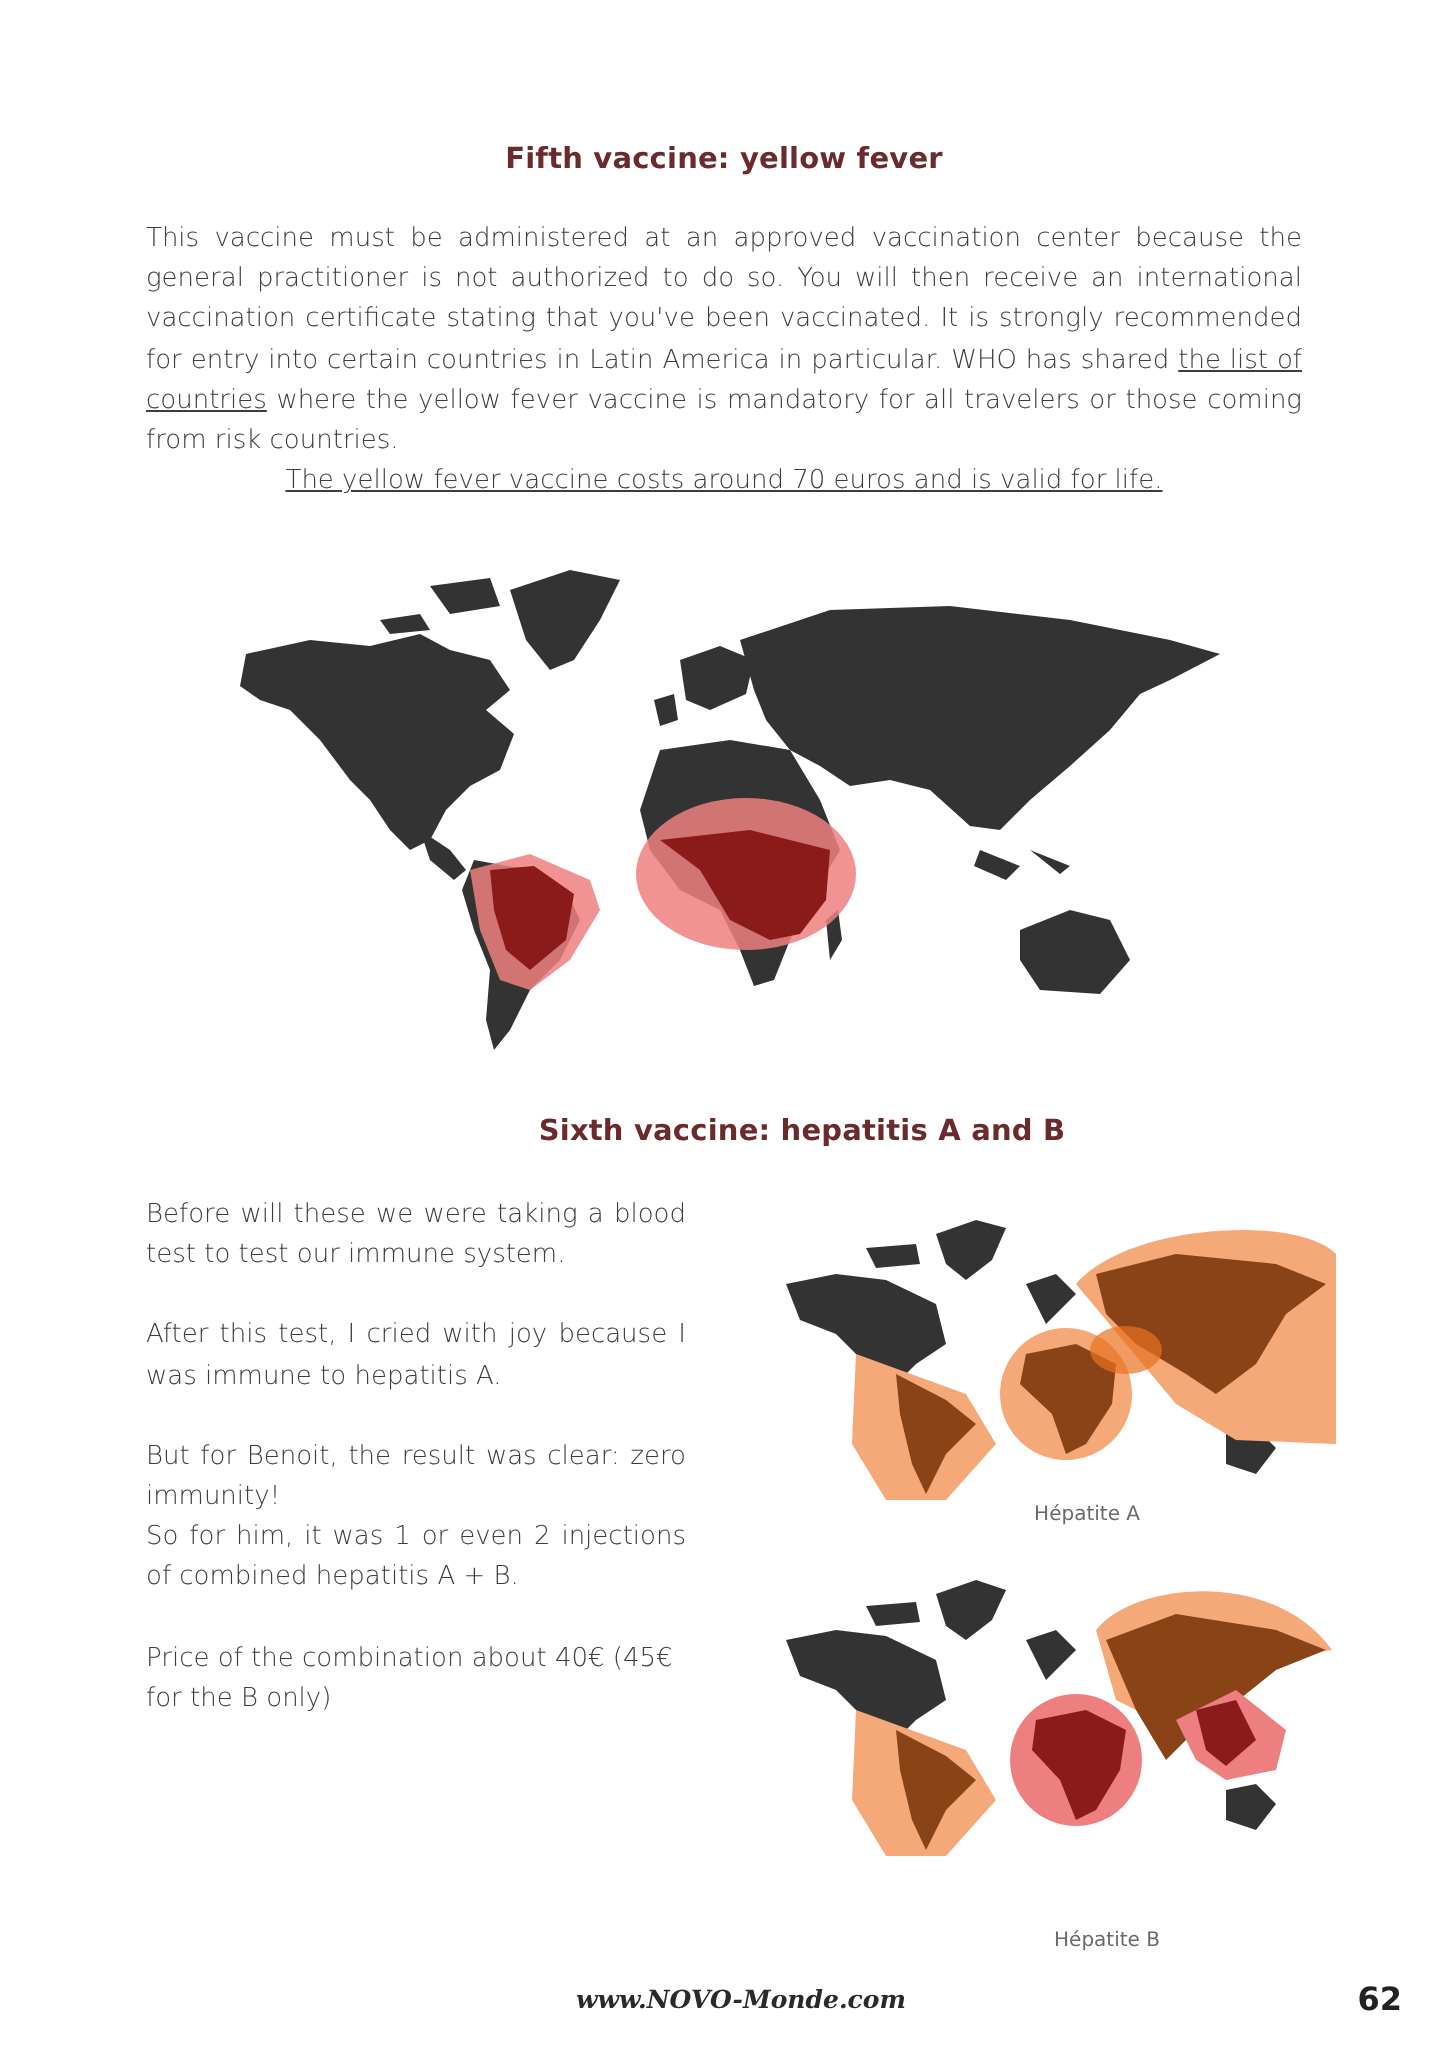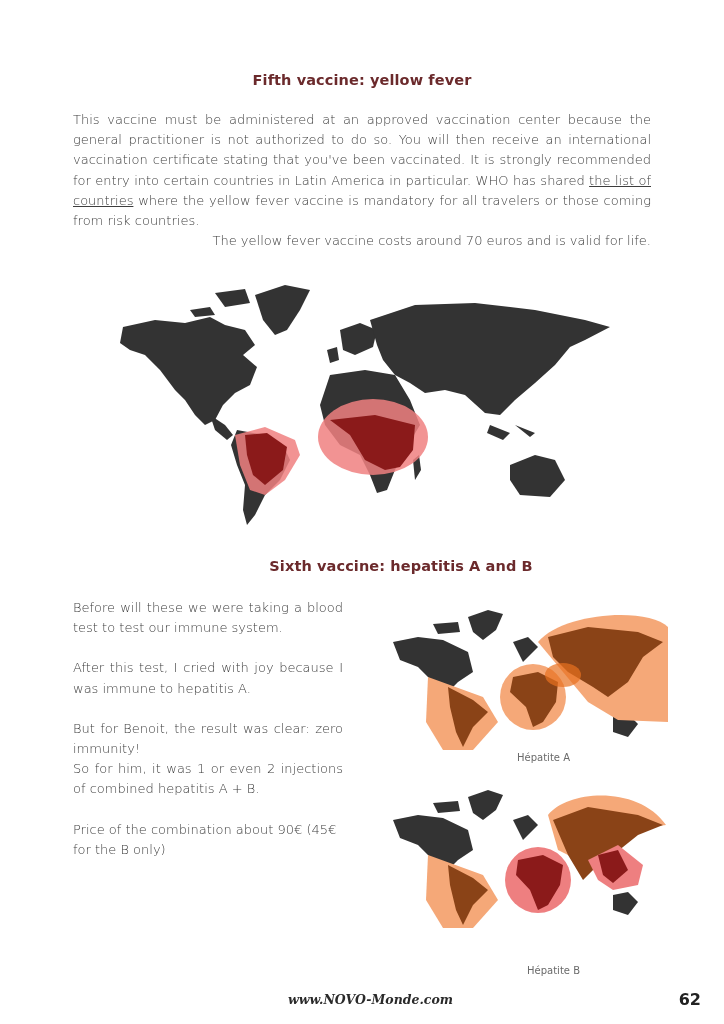--- a/index.html
+++ b/index.html
@@ -18,21 +18,21 @@
       font-style: italic; font-size: 12.5px; color: #2a2a2a; font-weight: bold; }
     .page-num { position: absolute; right: 23px; top: 990px; font-size: 16px; font-weight: bold; color: #222; }
   </style>
 </head>
 <body>
 
 <div class="h2" style="top:72px;">Fifth vaccine: yellow fever</div>
 
 <div class="para" style="left:73px; top:110px; width:578px;">
   <p><span>This vaccine must be administered at an approved vaccination center because the general practitioner is not authorized to do so. You will then receive an international vaccination certificate stating that you've been vaccinated. It is strongly recommended for entry into certain countries in Latin America in particular. WHO has shared </span><span class="link">the list of countries</span><span> where the yellow fever vaccine is mandatory for all travelers or those coming from risk countries.</span></p>
-  <p style="text-align:right;">The yellow fever vaccine costs around 70 euros and is valid for life.</p>
+  <p style="text-align:center;text-decoration:underline;">The yellow fever vaccine costs around 70 euros and is valid for life.</p>
 </div>
 
 <svg class="map" style="left:115px; top:275px;" width="500" height="255" viewBox="0 0 500 255">
   <g fill="#333333">
 
     <path d="M8,52 L40,45 L70,48 L95,42 L110,50 L130,55 L140,70 L128,80 L142,92 L135,110 L120,118 L108,130 L100,145 L90,150 L80,140 L70,125 L60,115 L45,95 L30,80 L15,75 L5,68 Z"></path>
 
     <path d="M140,20 L170,10 L195,15 L185,35 L172,55 L160,60 L148,45 Z"></path>
 
     <path d="M100,18 L130,14 L135,28 L110,32 Z"></path>
@@ -66,21 +66,21 @@
 <div class="h2" style="top:558px;margin-left:39px;">Sixth vaccine: hepatitis A and B</div>
 
 <div class="para" style="left:73px; top:598px; width:270px;">
   <p>Before will these we were taking a blood test to test our immune system.</p>
   <div class="gap"></div>
   <p>After this test, I cried with joy because I was immune to hepatitis A.</p>
   <div class="gap"></div>
   <p>But for Benoit, the result was clear: zero immunity!</p>
   <p>So for him, it was 1 or even 2 injections of combined hepatitis A + B.</p>
   <div class="gap"></div>
-  <p style="text-align:left;">Price of the combination about 90€ (45€ for the B only)</p>
+  <p style="text-align:left;">Price of the combination about 40€ (45€ for the B only)</p>
 </div>
 
 <svg class="map" style="left:388px; top:602px;" width="280" height="150" viewBox="0 0 280 150">
   <g fill="#333333">
     <path d="M5,40 L30,35 L55,38 L80,50 L85,70 L70,80 L60,90 L45,80 L30,65 L12,58 Z"></path>
     <path d="M80,15 L100,8 L115,12 L108,28 L95,38 L85,30 Z"></path>
     <path d="M45,22 L70,20 L72,30 L50,32 Z"></path>
     <path d="M125,40 L140,35 L150,45 L135,60 Z"></path>
     <path d="M300,260 Z"></path>
     <path d="M225,115 L240,112 L250,122 L240,135 L225,130 Z"></path>

